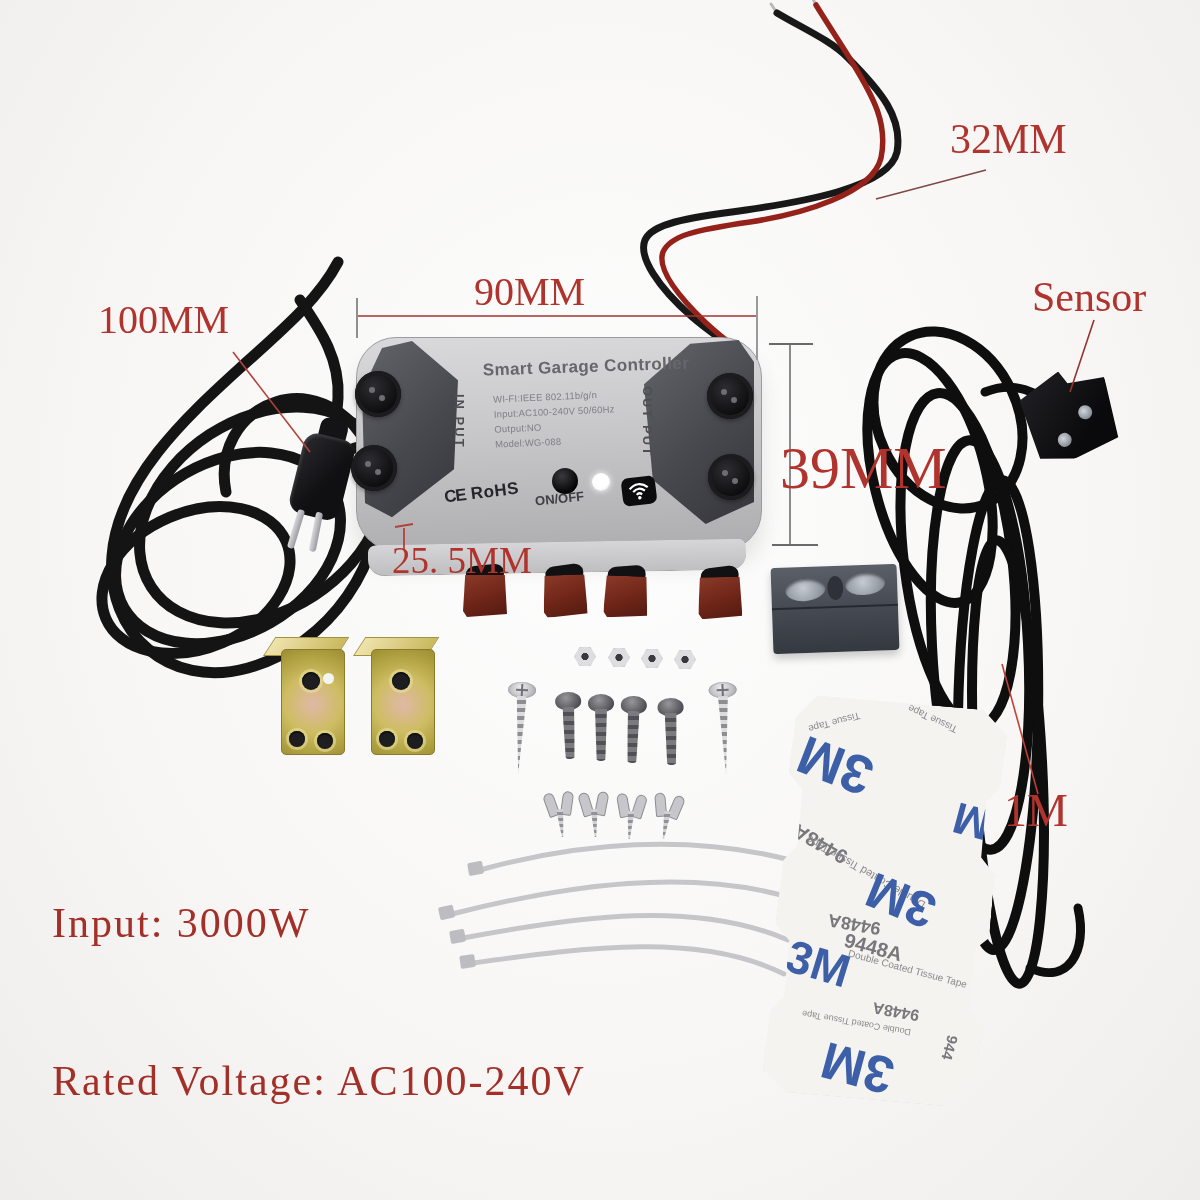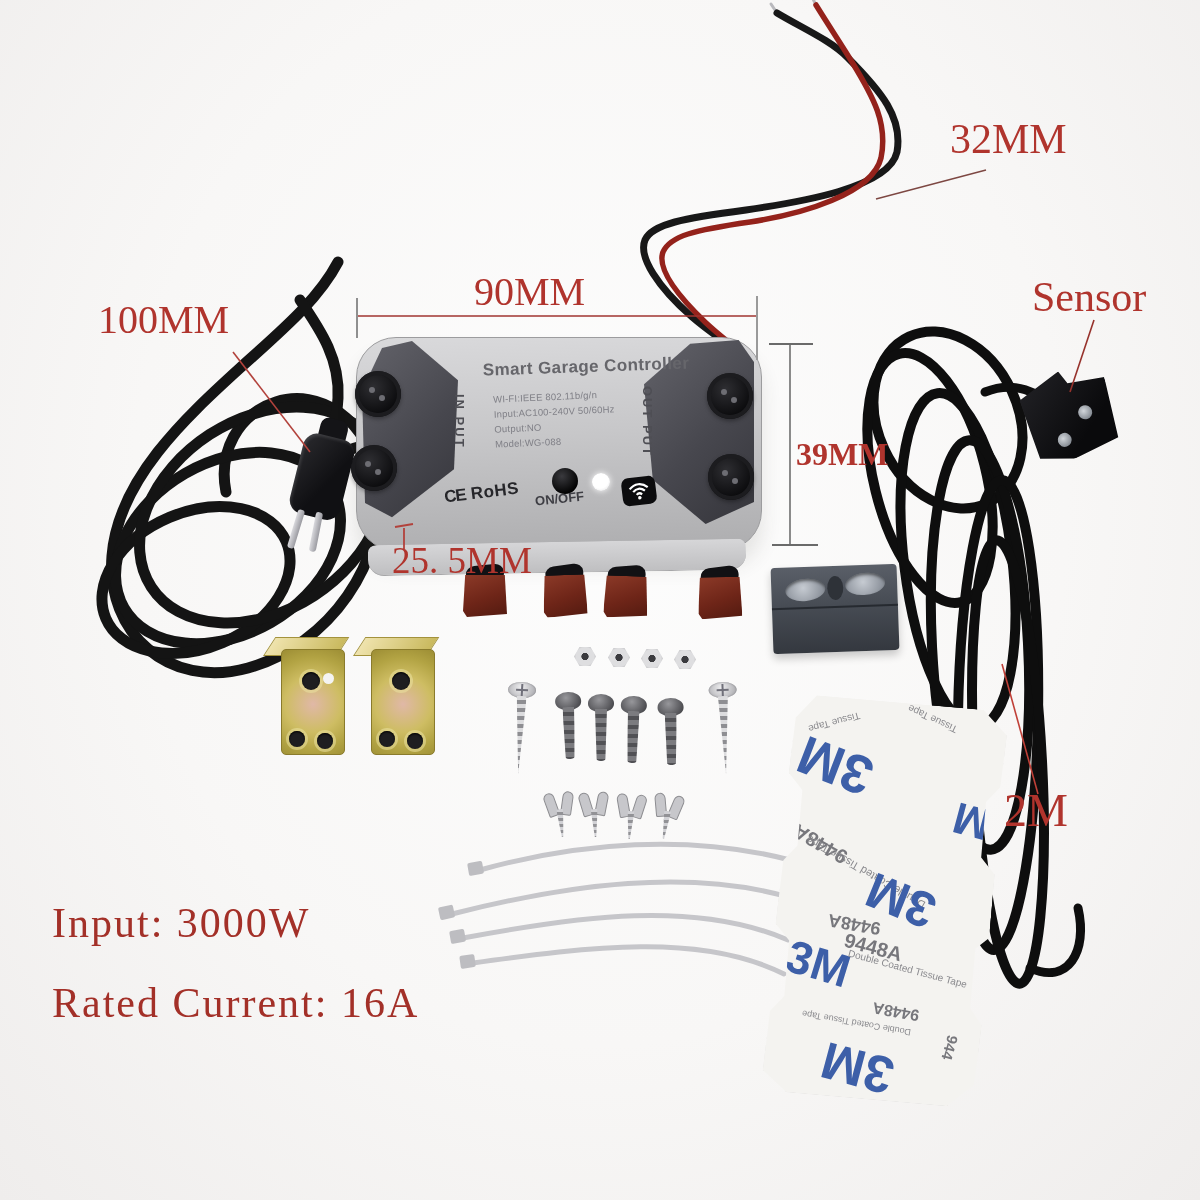--- a/index.html
+++ b/index.html
@@ -369,20 +369,20 @@
       <path d="M 1094 320 L 1070 392" stroke="#97322c" stroke-width="1.6"></path>
       <path d="M 1038 794 L 1002 664" stroke="#c04038" stroke-width="1.6"></path>
       <path d="M 404 549 L 404 528 M 395 527 L 413 524" stroke="#b2423c" stroke-width="1.8"></path>
     </g>
   </svg>
 
   <div class="lbl" style="left:98px;top:300px;font-size:40px;">100MM</div>
   <div class="lbl" style="left:474px;top:272px;font-size:40px;">90MM</div>
   <div class="lbl" style="left:950px;top:118px;font-size:42px;">32MM</div>
   <div class="lbl" style="left:1032px;top:276px;font-size:42px;">Sensor</div>
-  <div class="lbl" style="left:796px;top:438px;font-size:32px;font-weight:bold;">39MM</div>
+  <div class="lbl" style="left:780px;top:438px;font-size:60px;">39MM</div>
   <div class="lbl" style="left:392px;top:542px;font-size:37px;">25. 5MM</div>
-  <div class="lbl" style="left:1004px;top:788px;font-size:46px;">2M</div>
+  <div class="lbl" style="left:1004px;top:788px;font-size:46px;">1M</div>
 
   <div class="spec" style="top:902px;">Input: 3000W</div>
-  <div class="spec" style="top:982px;">Rated Current: 16A</div>
+  <div class="spec" style="top:1060px;">Rated Voltage: AC100-240V</div>
 
 </div>
 
 </body></html>

